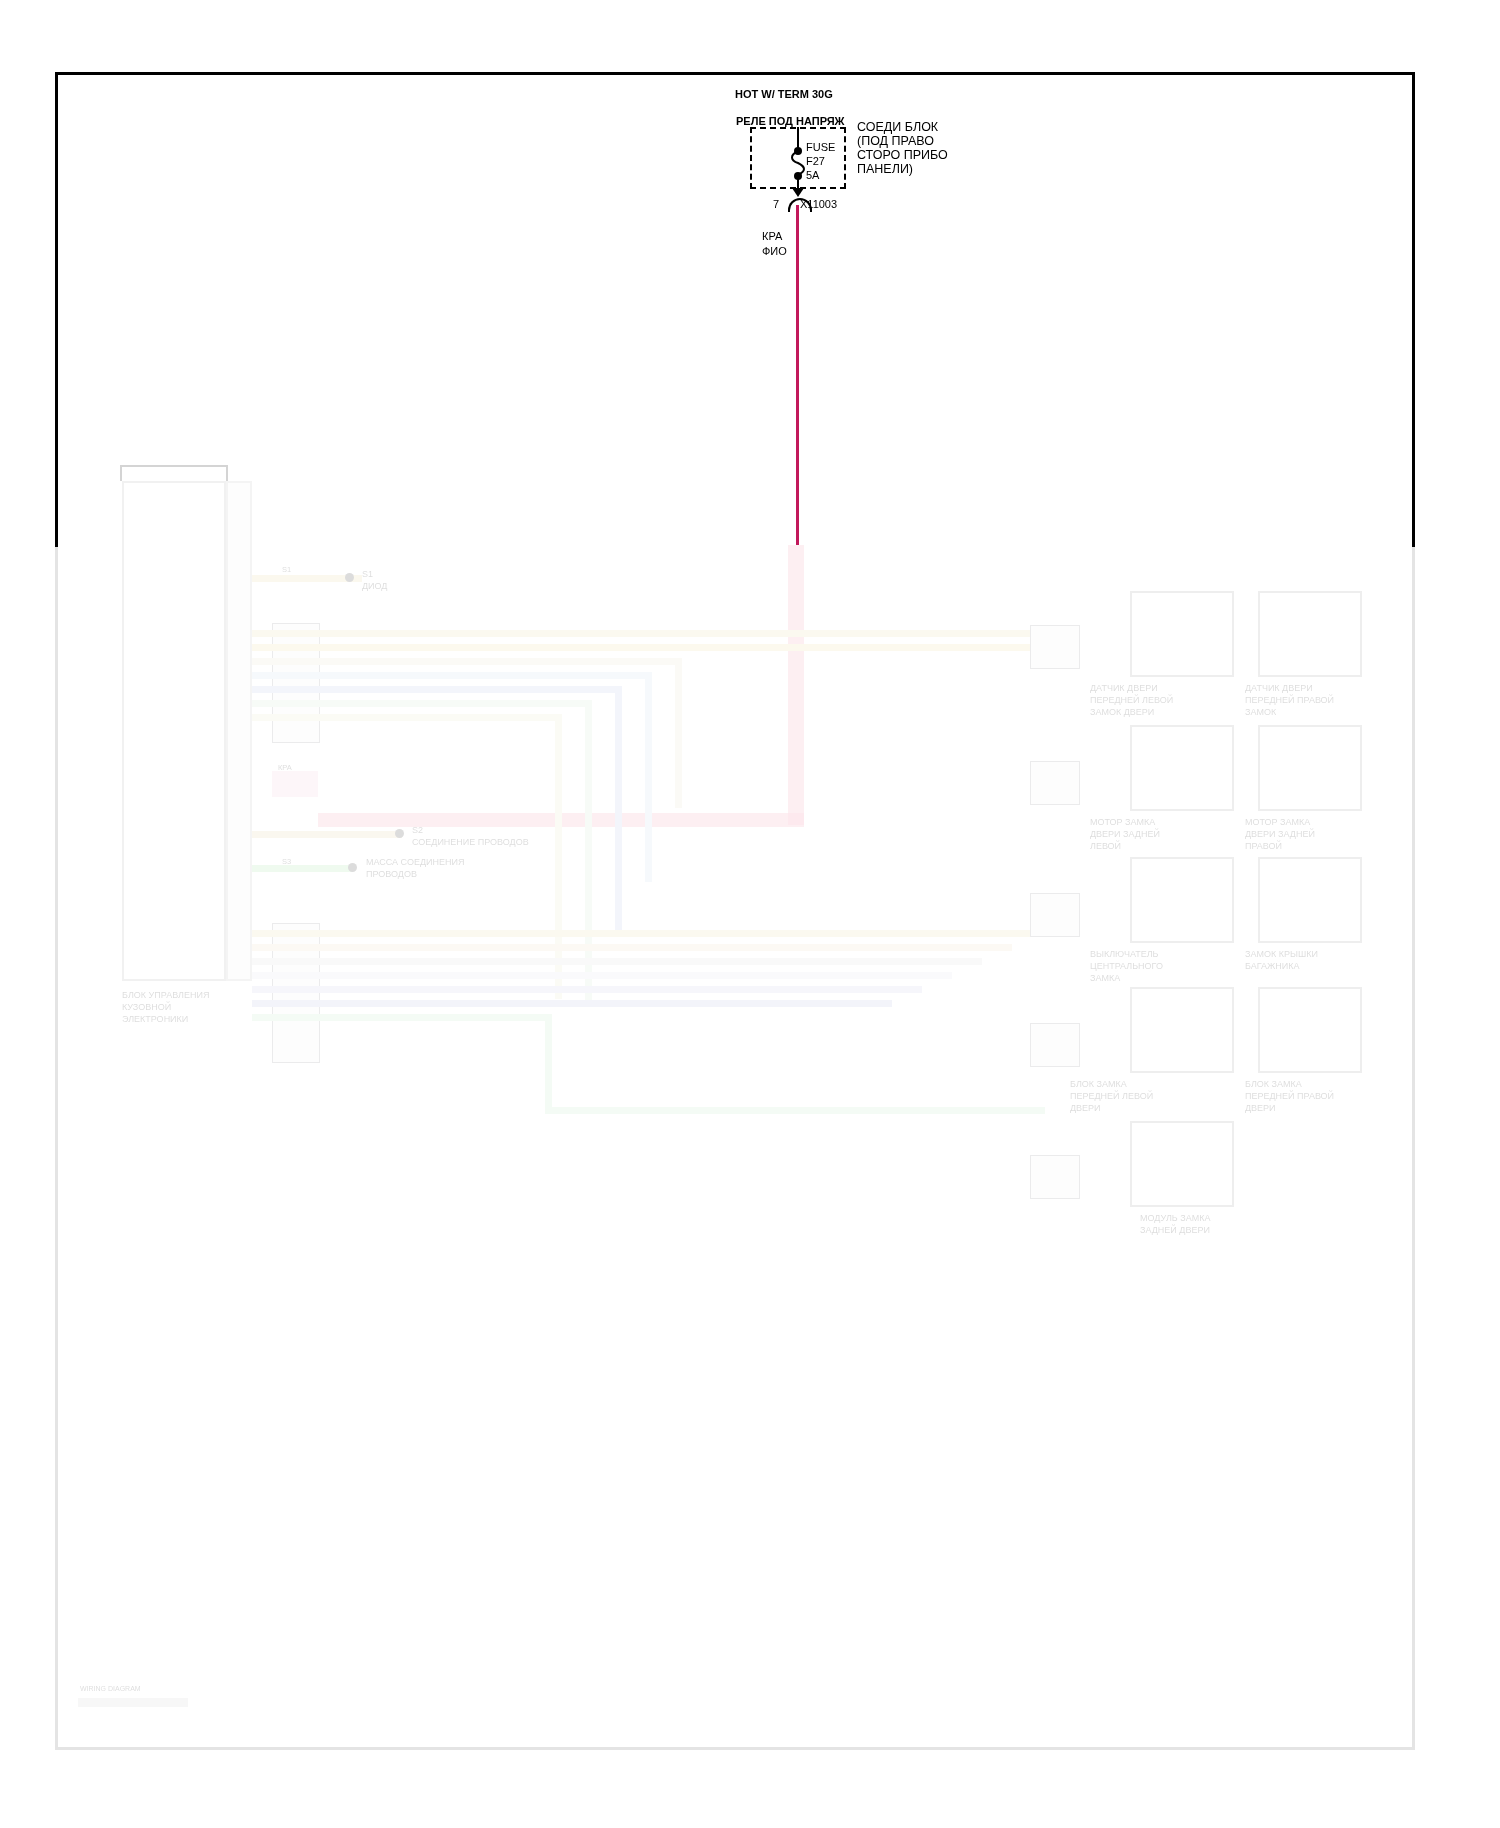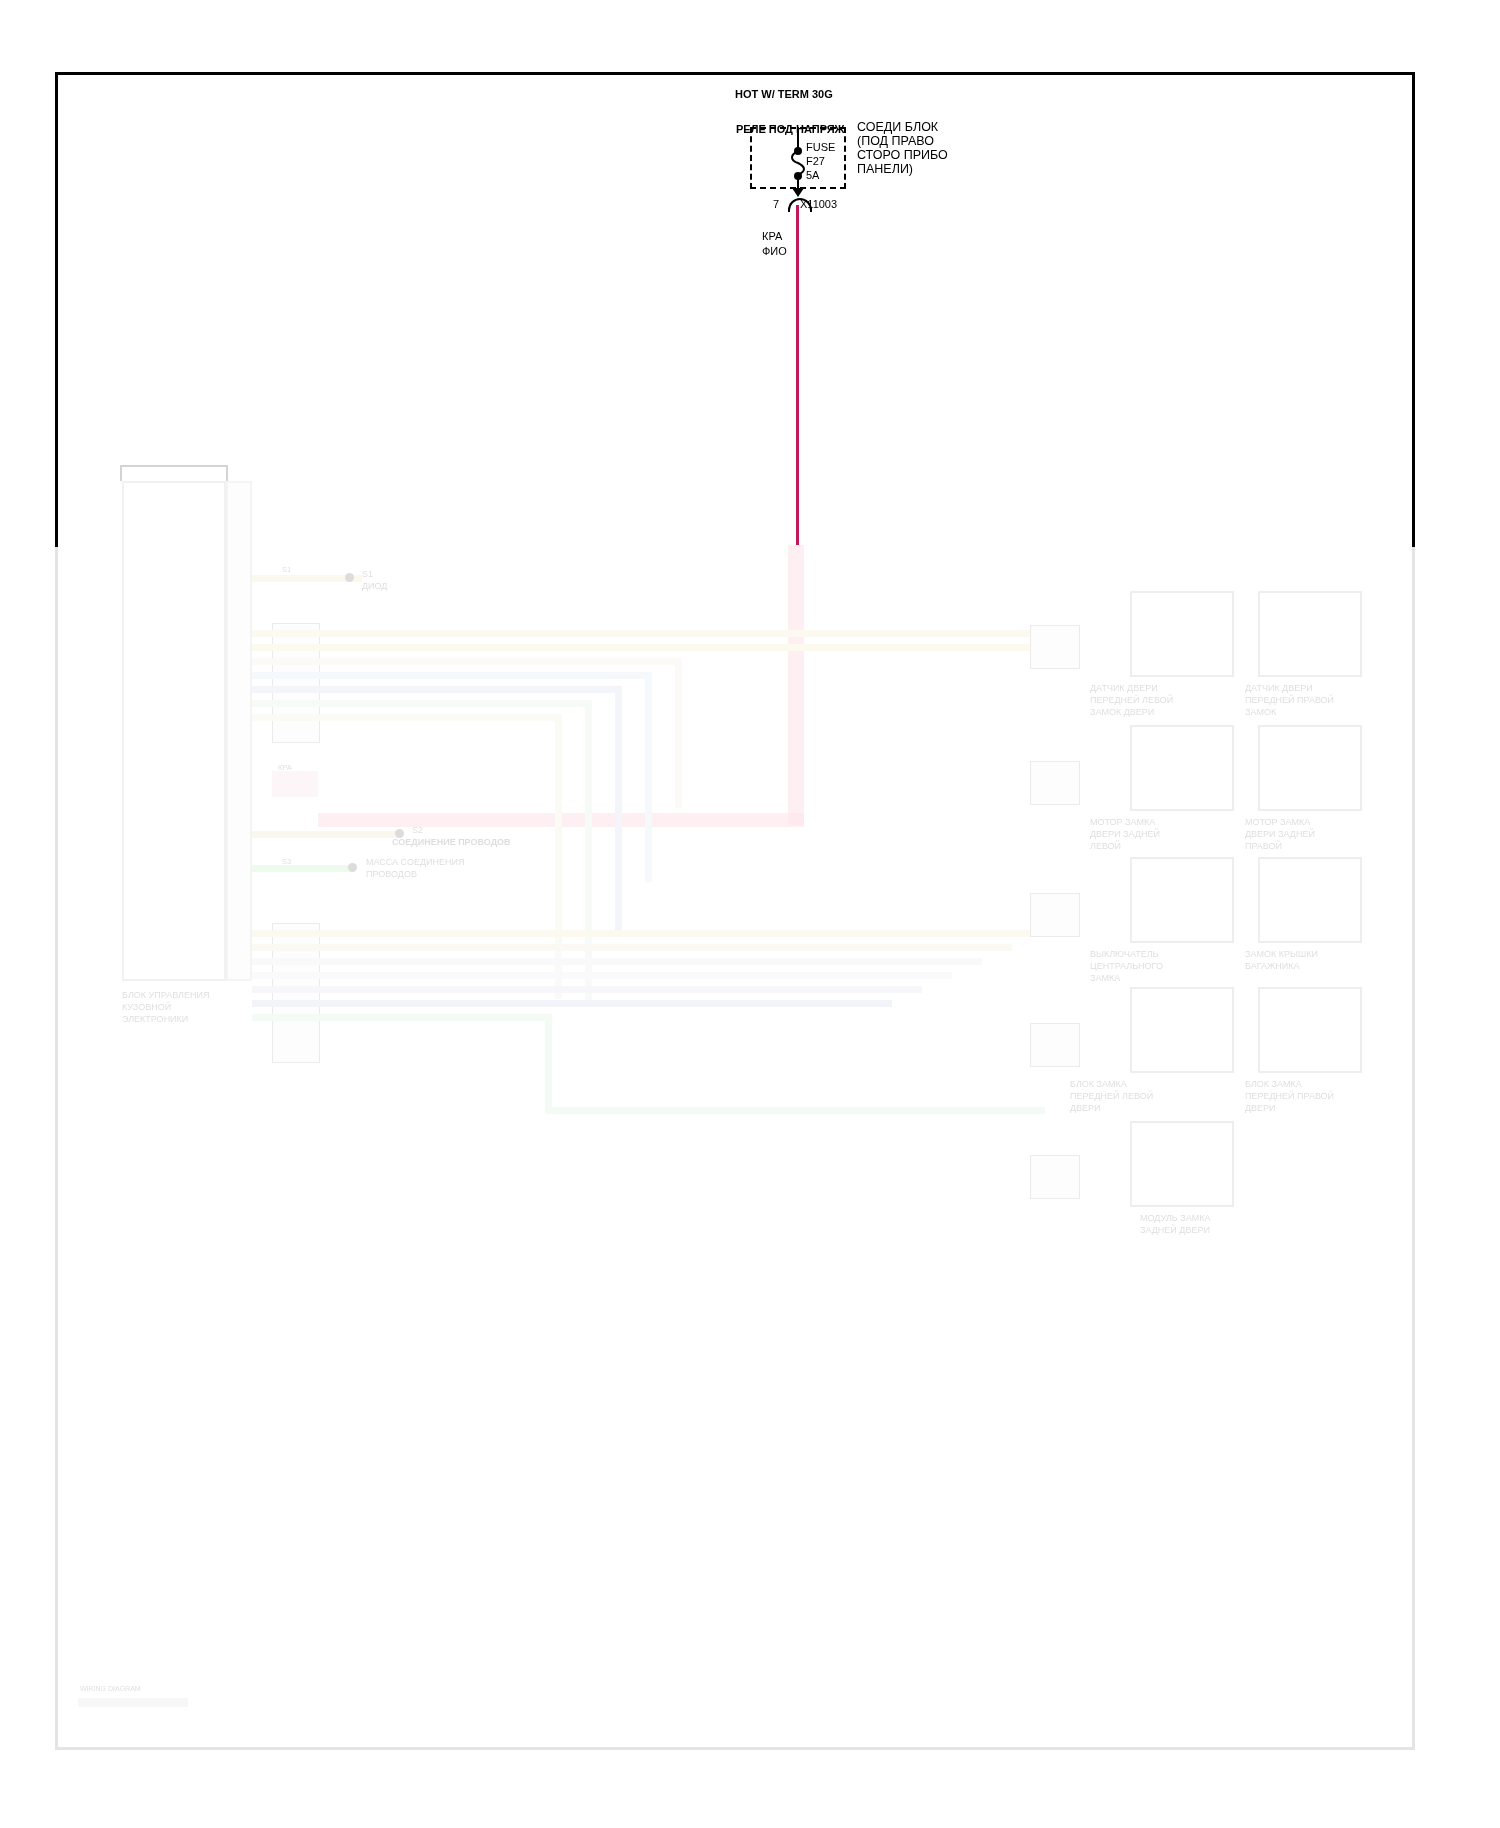--- a/index.html
+++ b/index.html
@@ -56,21 +56,21 @@
 <body>
 
 <div id="page">
 
   <div class="border-seg frame-top"></div>
   <div class="border-seg frame-left-t"></div>
   <div class="border-seg frame-right-t"></div>
   <div class="faded-frame"></div>
 
   <div class="txt t13 bold" style="left:735px;top:88px;">HOT W/ TERM 30G</div>
-  <div class="txt t13 bold" style="left:725px;top:123px;padding-left:11px;">РЕЛЕ ПОД НАПРЯЖ</div>
+  <div class="txt t13 bold" style="left:725px;top:115px;padding-left:11px;">РЕЛЕ ПОД НАПРЯЖ</div>
 
   <div class="fusebox"></div>
 
   <div class="vline" style="left:797px;top:127px;height:24px;"></div>
   <div class="fusedot" style="left:794px;top:147px;"></div>
 
   <svg style="position:absolute;left:788px;top:150px;" width="22" height="26">
     <path d="M10 1 C 2 5, 2 10, 10 13 C 18 17, 18 21, 10 25" stroke="#000" stroke-width="2" fill="none"></path>
   </svg>
   <div class="fusedot" style="left:794px;top:172px;"></div>
@@ -129,21 +129,21 @@
     <div class="w" style="left:615px;top:141px;width:7px;height:250px;background:#b9c3e8;"></div>
     <div class="w" style="left:585px;top:155px;width:7px;height:300px;background:#cfe6cf;"></div>
     <div class="w" style="left:555px;top:169px;width:7px;height:285px;background:#e3e6c2;"></div>
 
     <div class="spliceblk" style="left:272px;top:226px;width:46px;height:26px;"></div>
     <div class="fpin" style="left:278px;top:218px;">КРА</div>
 
     <div class="w" style="left:252px;top:286px;width:150px;height:7px;background:#e2cda0;"></div>
     <div class="dot" style="left:395px;top:284px;"></div>
     <div class="flabel" style="left:412px;top:280px;">S2</div>
-    <div class="flabel" style="left:392px;top:292px;font-weight:bold;">СОЕДИНЕНИЕ ПРОВОДОВ</div>
+    <div class="flabel" style="left:412px;top:292px;">СОЕДИНЕНИЕ ПРОВОДОВ</div>
 
     <div class="w" style="left:252px;top:320px;width:100px;height:7px;background:#9ede9e;"></div>
     <div class="fpin" style="left:282px;top:312px;">S3</div>
     <div class="dot" style="left:348px;top:318px;"></div>
     <div class="flabel" style="left:366px;top:312px;">МАССА СОЕДИНЕНИЯ</div>
     <div class="flabel" style="left:366px;top:324px;">ПРОВОДОВ</div>
 
     <div class="fconn" style="left:272px;top:378px;width:48px;height:140px;"></div>
 
     <div class="w" style="left:252px;top:385px;width:790px;height:7px;background:#e6dca6;"></div>

